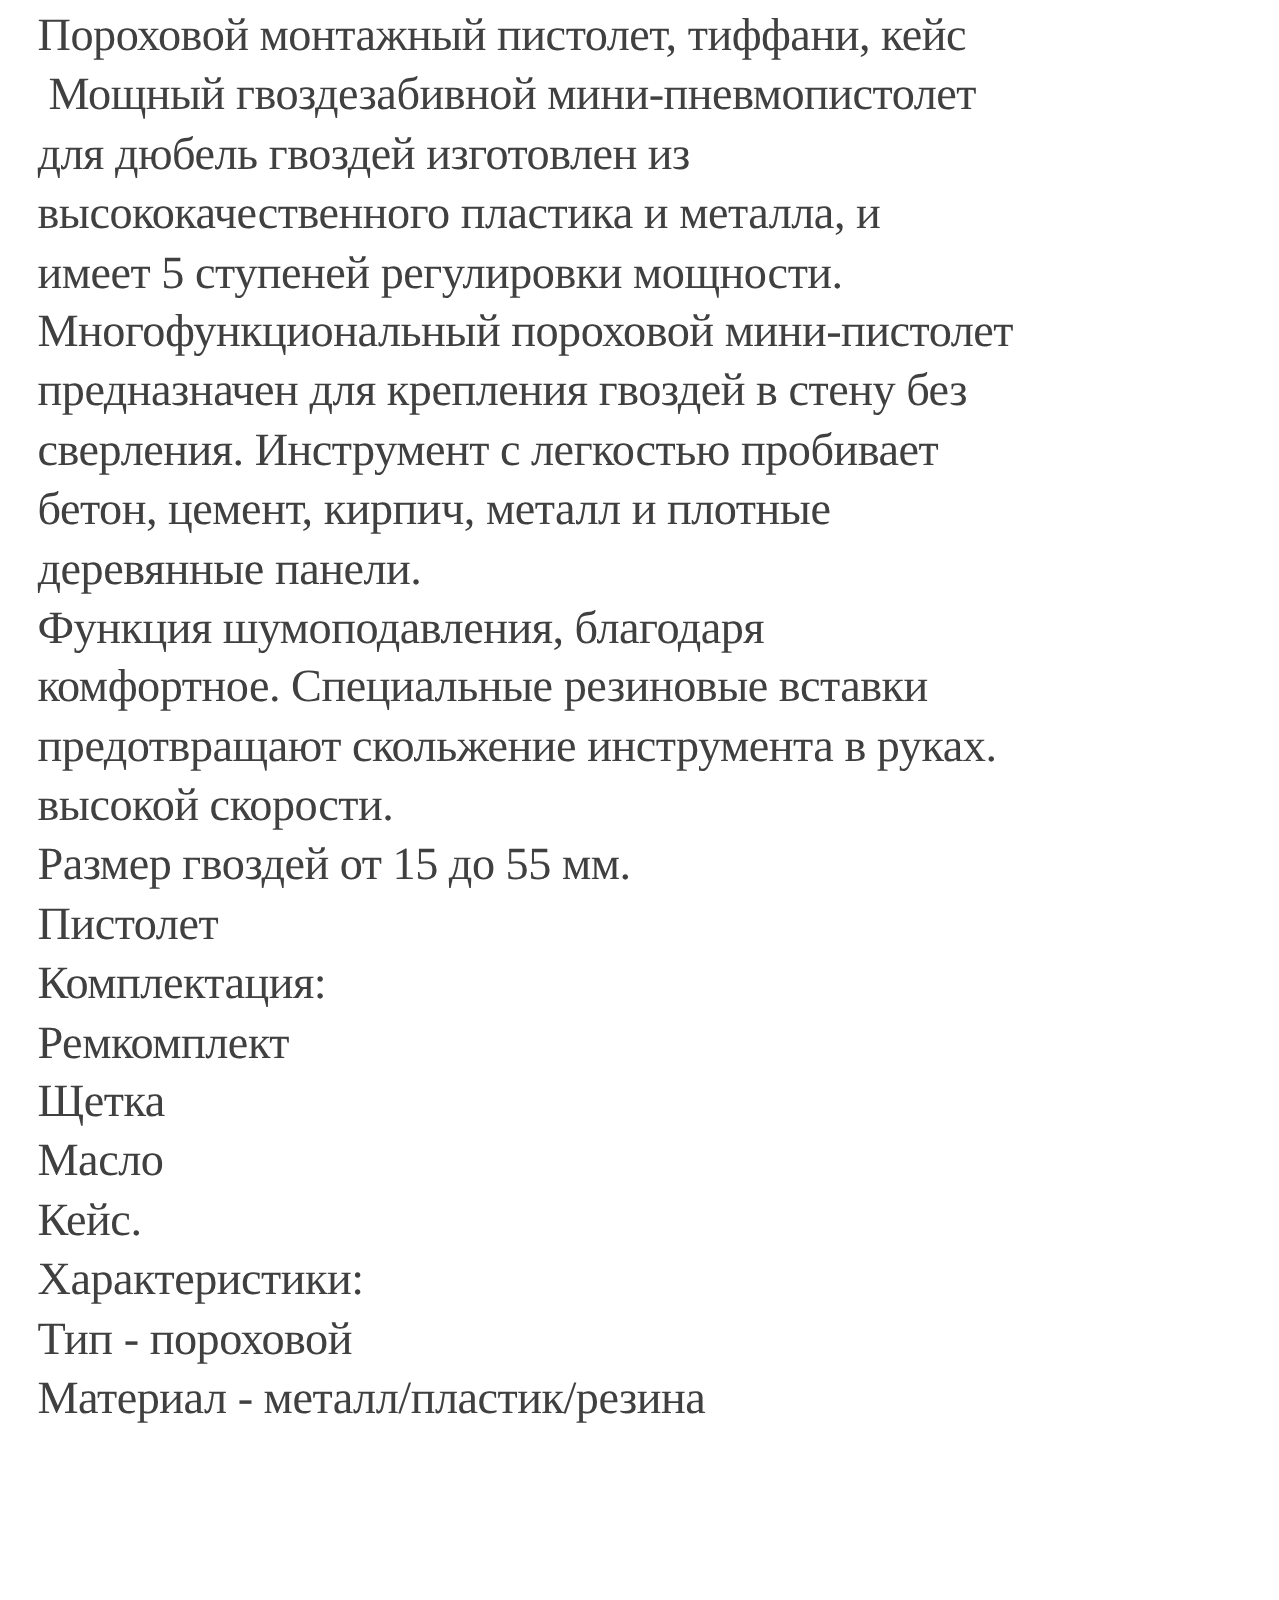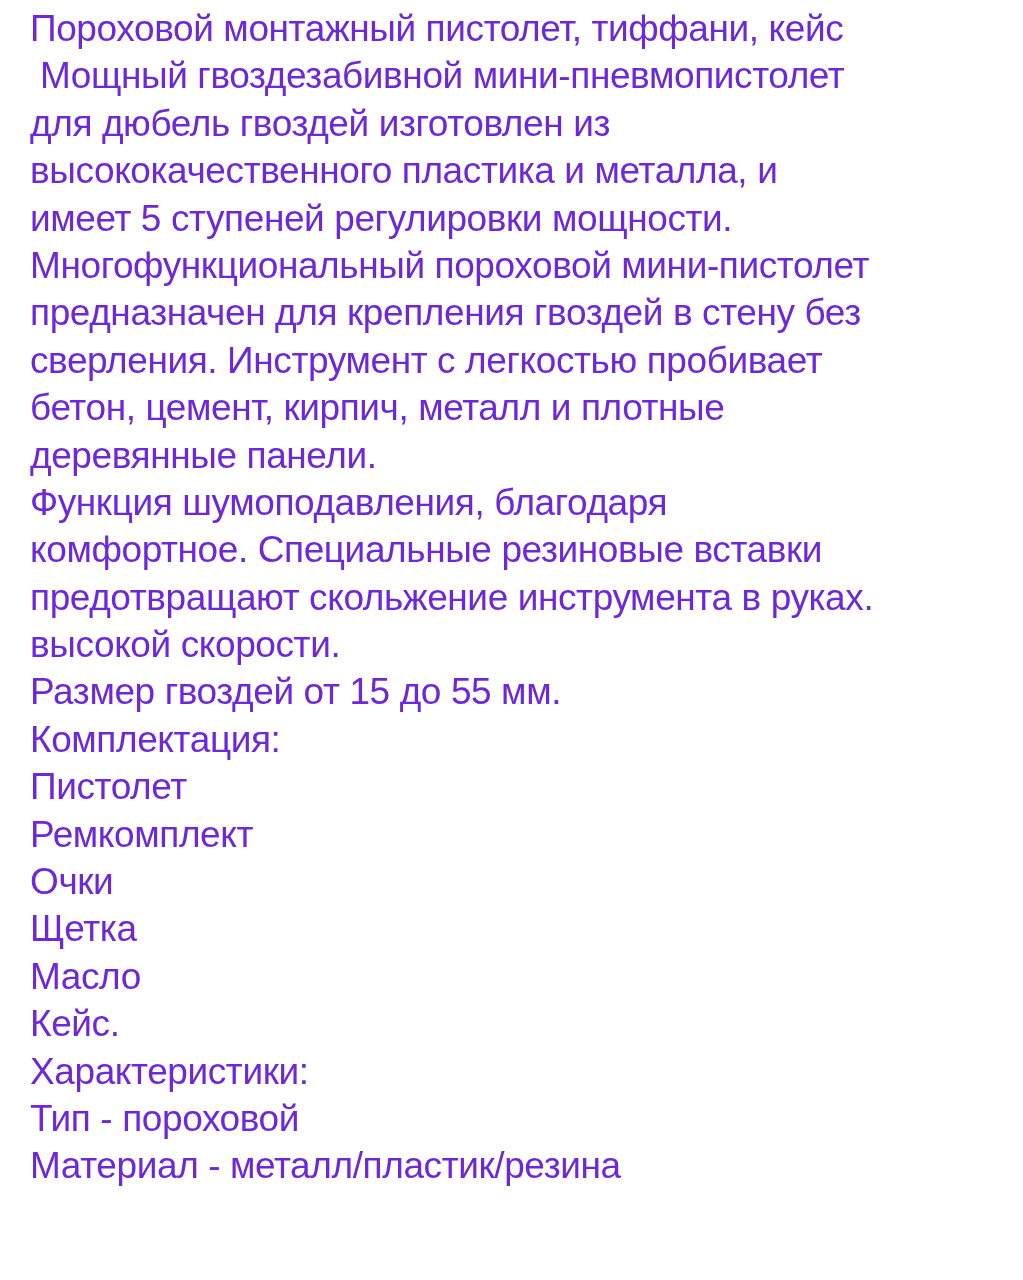--- a/index.html
+++ b/index.html
@@ -8,25 +8,25 @@
     background: #ffffff;
     width: 1023px;
     height: 1280px;
     overflow: hidden;
   }
   .description-block {
     box-sizing: border-box;
     width: 1023px;
     height: 1280px;
     padding: 5px 10px 0 30px;
-    font-family: Liberation Sans, sans-serif;
+    font-family: Liberation Serif, serif;
     font-size: 37px;
     line-height: 47.4px;
     letter-spacing: -0.4px;
-    color: #6d28d9;
+    color: #404040;
     overflow: hidden;
   }
   .text-line {
     white-space: pre;       
     height: 47.4px;
     overflow: hidden;
   }
 </style>
 </head>
 <body>
@@ -40,23 +40,22 @@
     <div class="text-line">Многофункциональный пороховой мини-пистолет</div>
     <div class="text-line">предназначен для крепления гвоздей в стену без</div>
     <div class="text-line">сверления. Инструмент с легкостью пробивает</div>
     <div class="text-line">бетон, цемент, кирпич, металл и плотные</div>
     <div class="text-line">деревянные панели.</div>
     <div class="text-line">Функция шумоподавления, благодаря</div>
     <div class="text-line">комфортное. Специальные резиновые вставки</div>
     <div class="text-line">предотвращают скольжение инструмента в руках.</div>
     <div class="text-line">высокой скорости.</div>
     <div class="text-line">Размер гвоздей от 15 до 55 мм.</div>
+    <div class="text-line">Пистолет</div>
     <div class="text-line">Комплектация:</div>
-    <div class="text-line">Пистолет</div>
     <div class="text-line">Ремкомплект</div>
-    <div class="text-line">Очки</div>
     <div class="text-line">Щетка</div>
     <div class="text-line">Масло</div>
     <div class="text-line">Кейс.</div>
     <div class="text-line">Характеристики:</div>
     <div class="text-line">Тип - пороховой</div>
     <div class="text-line">Материал - металл/пластик/резина</div>
   </div>
 
 </body></html>

